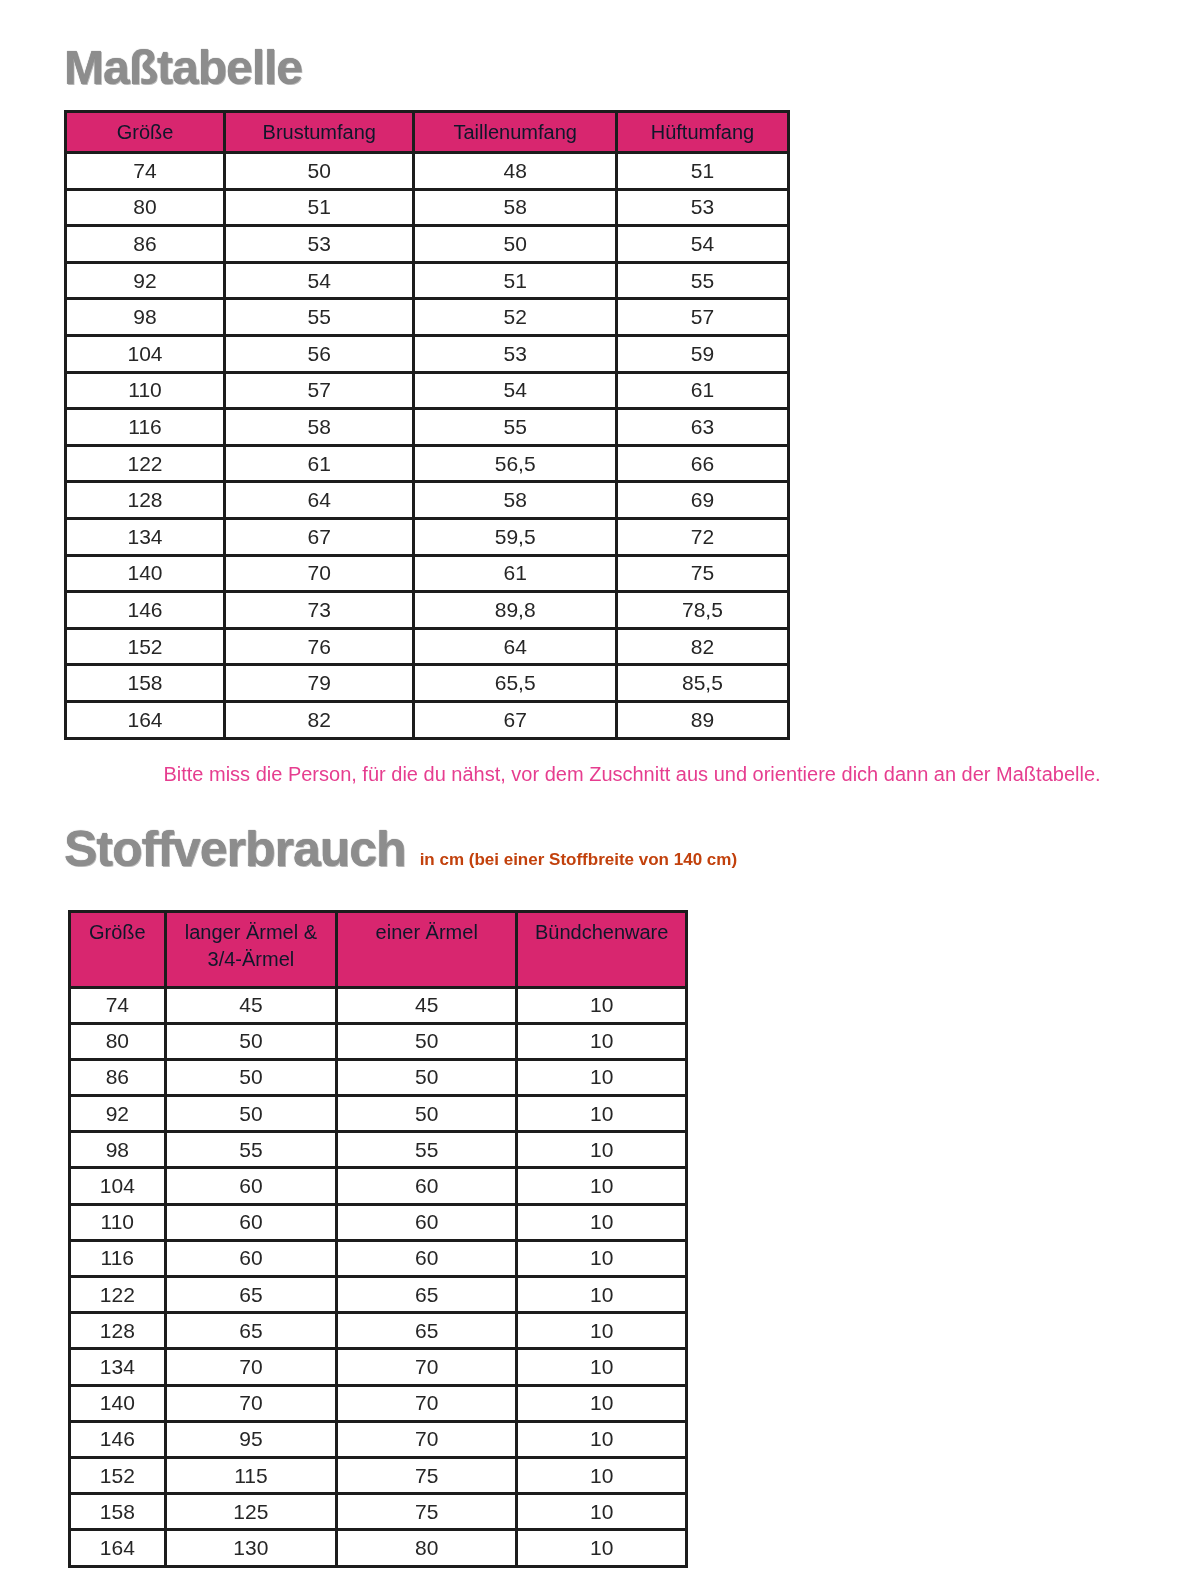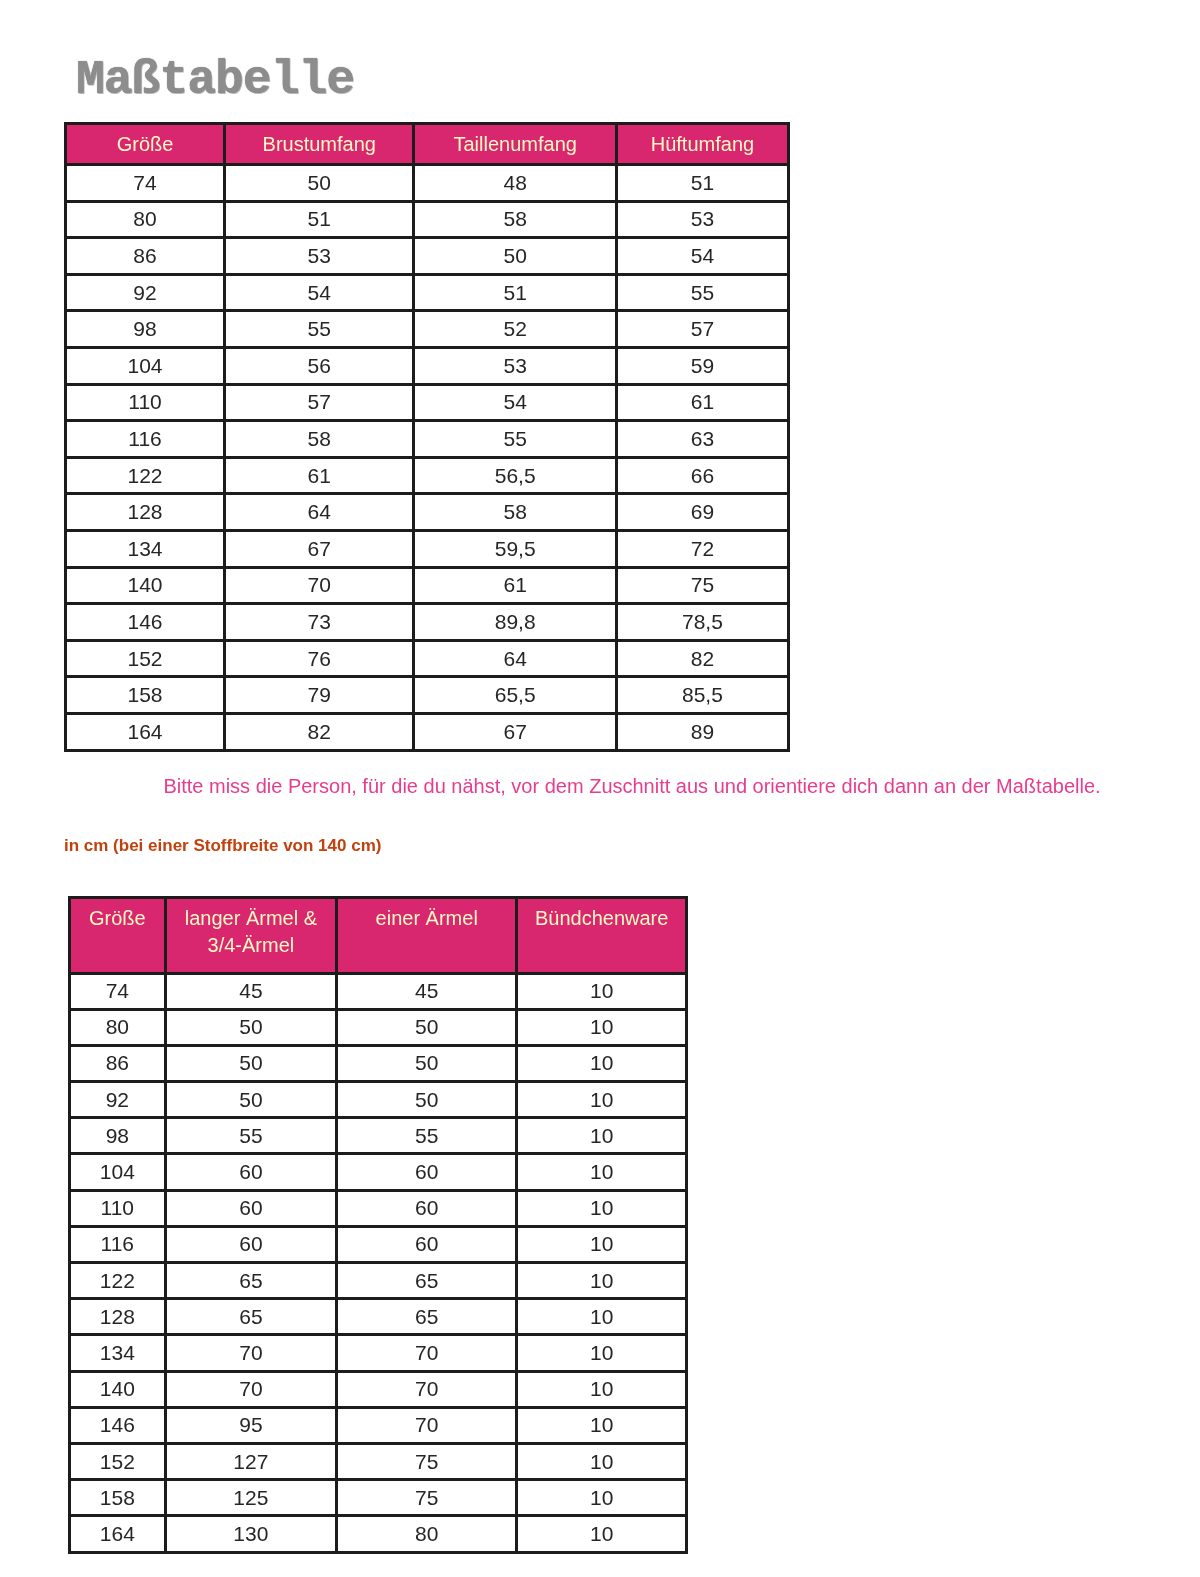--- a/index.html
+++ b/index.html
@@ -14,26 +14,26 @@
     background: #ffffff;
     font-family: "Liberation Sans", sans-serif;
     color: #1f1f1f;
     overflow: hidden;
   }
   .content {
     padding: 44px 0 0 64px;
   }
   
   .grunge-title {
-    font-family: Liberation Mono, monospace;
+    font-family: Liberation Sans, sans-serif;
     font-weight: bold;
     color: #8d8d8d;
     letter-spacing: -1px;
     text-shadow: 0 0 1px #777777, 1px 1px 0 #bdbdbd;
-    margin: 12px;
+    margin: 0;
     line-height: 1;
   }
   .title-1 { font-size: 48px; margin-bottom: 18px; }
   .title-2 { font-size: 50px; }
   .title-row {
     display: flex;
     align-items: flex-end;
     gap: 14px;
     margin-top: 38px;
     margin-bottom: 36px;
@@ -49,21 +49,21 @@
     border-collapse: collapse;
     table-layout: fixed;
   }
   th, td {
     border: 3px solid #1c1c1c;
     text-align: center;
     overflow: hidden;
   }
   th {
     background: #d8266f;
-    color: #fef9c3;
+    color: #0f172a;
     font-weight: normal;
     font-size: 20px;
     white-space: pre-line;
   }
   td {
     font-size: 21px;
     color: #262626;
     background: #ffffff;
   }
   
@@ -214,20 +214,21 @@
             <td>82</td>
             <td>67</td>
             <td>89</td>
           </tr>
         </tbody>
       </table>
 
     <p class="note">Bitte miss die Person, für die du nähst, vor dem Zuschnitt aus und orientiere dich dann an der Maßtabelle.</p>
 
     <div class="title-row">
+      <h1 class="grunge-title title-2">Stoffverbrauch</h1>
       <span class="subtitle">in cm (bei einer Stoffbreite von 140 cm)</span>
     </div>
 
     <table class="fabric-table">
       <colgroup>
           <col>
           <col>
           <col>
           <col>
         </colgroup>
@@ -314,21 +315,21 @@
             <td>10</td>
           </tr>
           <tr>
             <td>146</td>
             <td>95</td>
             <td>70</td>
             <td>10</td>
           </tr>
           <tr>
             <td>152</td>
-            <td>127</td>
+            <td>115</td>
             <td>75</td>
             <td>10</td>
           </tr>
           <tr>
             <td>158</td>
             <td>125</td>
             <td>75</td>
             <td>10</td>
           </tr>
           <tr>

